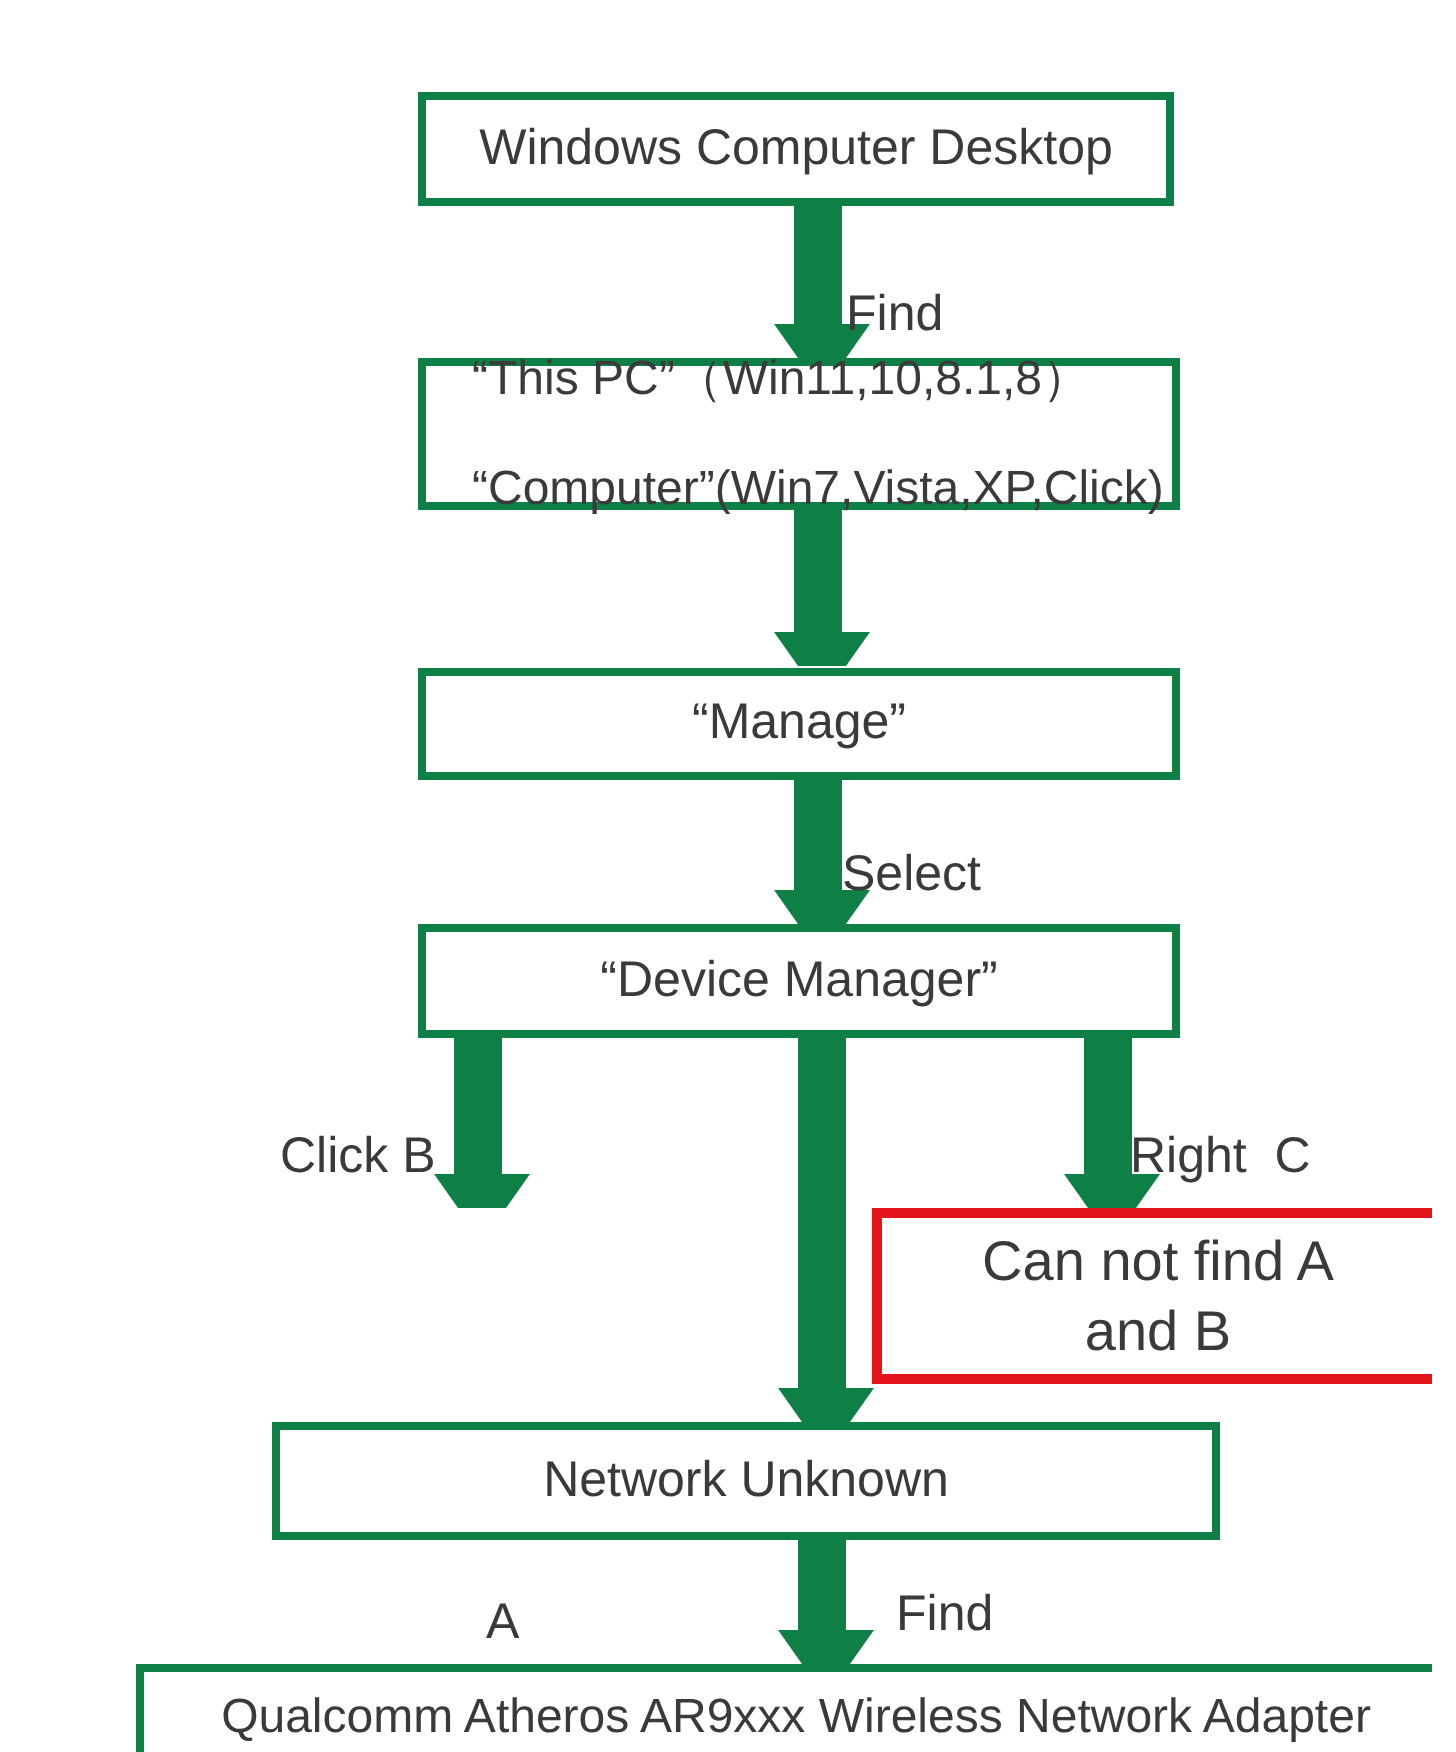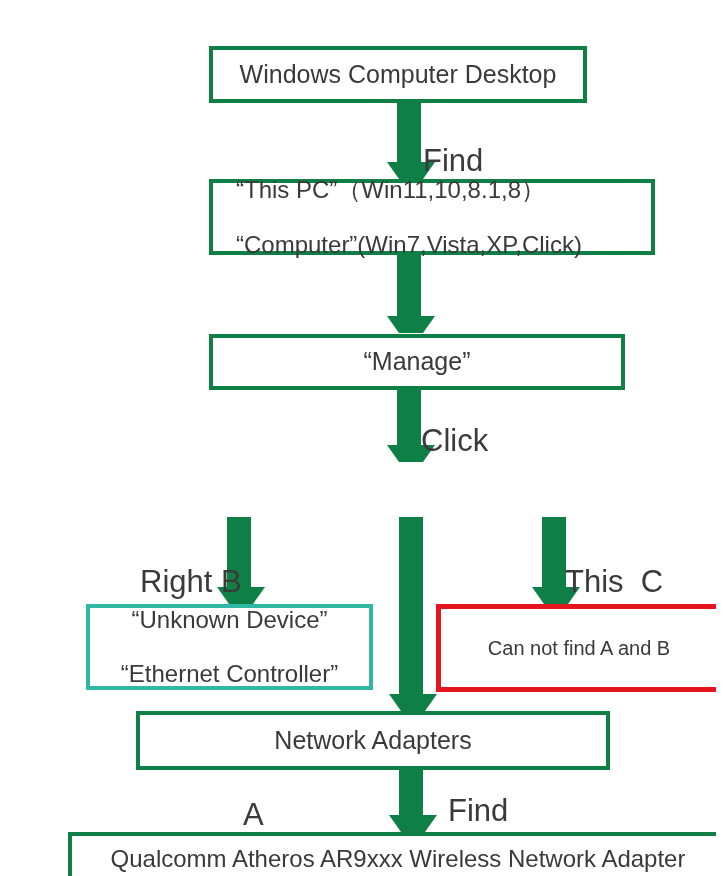--- a/index.html
+++ b/index.html
@@ -29,32 +29,32 @@
     display: flex;
     flex-direction: column;
     align-items: center;
     justify-content: center;
     text-align: center;
     font-size: 25px;
     color: var(--text);
     line-height: 1.25;
   }
   .node.teal { border-color: var(--teal); font-size: 24px; }
-  .node.red  { border-color: var(--red); border-width: 5px; font-size: 20px; }
+  .node.red  { border-color: var(--red); border-width: 5px; font-size: 28px; }
   .node.left-align {
     align-items: flex-start;
     text-align: left;
     padding-left: 11px;
     font-size: 24px;
     line-height: 31px;
   }
   .node.small { font-size: 24px; align-items: center; }
   .edge-label {
     position: absolute;
-    font-size: 31px;
+    font-size: 25px;
     color: var(--text);
     white-space: pre;
   }
   .stem {
     position: absolute;
     width: 5px;
     background: var(--green);
   }
   .head {
     position: absolute;
@@ -71,59 +71,58 @@
 <div class="canvas">
 
   <div class="node" style="left:185px; top:22px; width:378px; height:57px;">
     <span>Windows Computer Desktop</span>
   </div>
 
   <div class="stem" style="left:373px; top:78px; height:61px;"></div>
   <div class="head" style="left:363px; top:138px;"></div>
   <span class="edge-label" style="left:387px; top:107px;">Find</span>
 
-  <div class="node left-align" style="left:185px; top:155px; width:446px; height:76px;">
+  <div class="node left-align" style="left:185px; top:155px; width:381px; height:76px;">
     <span>“This PC”（Win11,10,8.1,8）</span>
     <span>“Computer”(Win7,Vista,XP,Click)</span>
   </div>
 
   <div class="stem" style="left:373px; top:231px; height:61px;"></div>
   <div class="head" style="left:363px; top:292px;"></div>
 
-  <div class="node" style="left:185px; top:310px; width:416px; height:56px;">
+  <div class="node" style="left:185px; top:310px; width:381px; height:56px;">
     <span>“Manage”</span>
   </div>
 
   <div class="stem" style="left:373px; top:366px; height:55px;"></div>
   <div class="head" style="left:363px; top:421px;"></div>
-  <span class="edge-label" style="left:385px; top:387px;">Click</span>
+  <span class="edge-label" style="left:385px; top:387px;">Select</span>
 
+  <div class="node" style="left:185px; top:438px; width:381px; height:57px;">
+    <span>“Device Manager”</span>
+  </div>
 
   <div class="stem" style="left:203px; top:493px; height:71px;"></div>
   <div class="head" style="left:193px; top:563px;"></div>
-  <span class="edge-label" style="left:104px; top:528px;">Right B</span>
+  <span class="edge-label" style="left:104px; top:528px;">Click B</span>
 
   <div class="stem" style="left:375px; top:493px; height:178px;"></div>
   <div class="head" style="left:365px; top:670px;"></div>
 
   <div class="stem" style="left:518px; top:493px; height:71px;"></div>
   <div class="head" style="left:508px; top:563px;"></div>
-  <span class="edge-label" style="left:529px; top:528px;">This  C</span>
+  <span class="edge-label" style="left:529px; top:528px;">Right  C</span>
 
-  <div class="node teal" style="left:62px; top:580px; width:287px; height:86px;">
-    <span>“Unknown Device”</span>
-    <span>“Ethernet Controller”</span>
-  </div>
 
   <div class="node red" style="left:412px; top:580px; width:286px; height:88px;">
     <span>Can not find A and B</span>
   </div>
 
   <div class="node" style="left:112px; top:687px; width:474px; height:59px;">
-    <span>Network Adapters</span>
+    <span>Network Unknown</span>
   </div>
 
   <div class="stem" style="left:375px; top:746px; height:45px;"></div>
   <div class="head" style="left:365px; top:791px;"></div>
   <span class="edge-label" style="left:412px; top:757px;">Find</span>
   <span class="edge-label" style="left:207px; top:761px;">A</span>
 
   <div class="node small" style="left:44px; top:808px; width:660px; height:53px;">
     <span>Qualcomm Atheros AR9xxx Wireless Network Adapter</span>
   </div>

